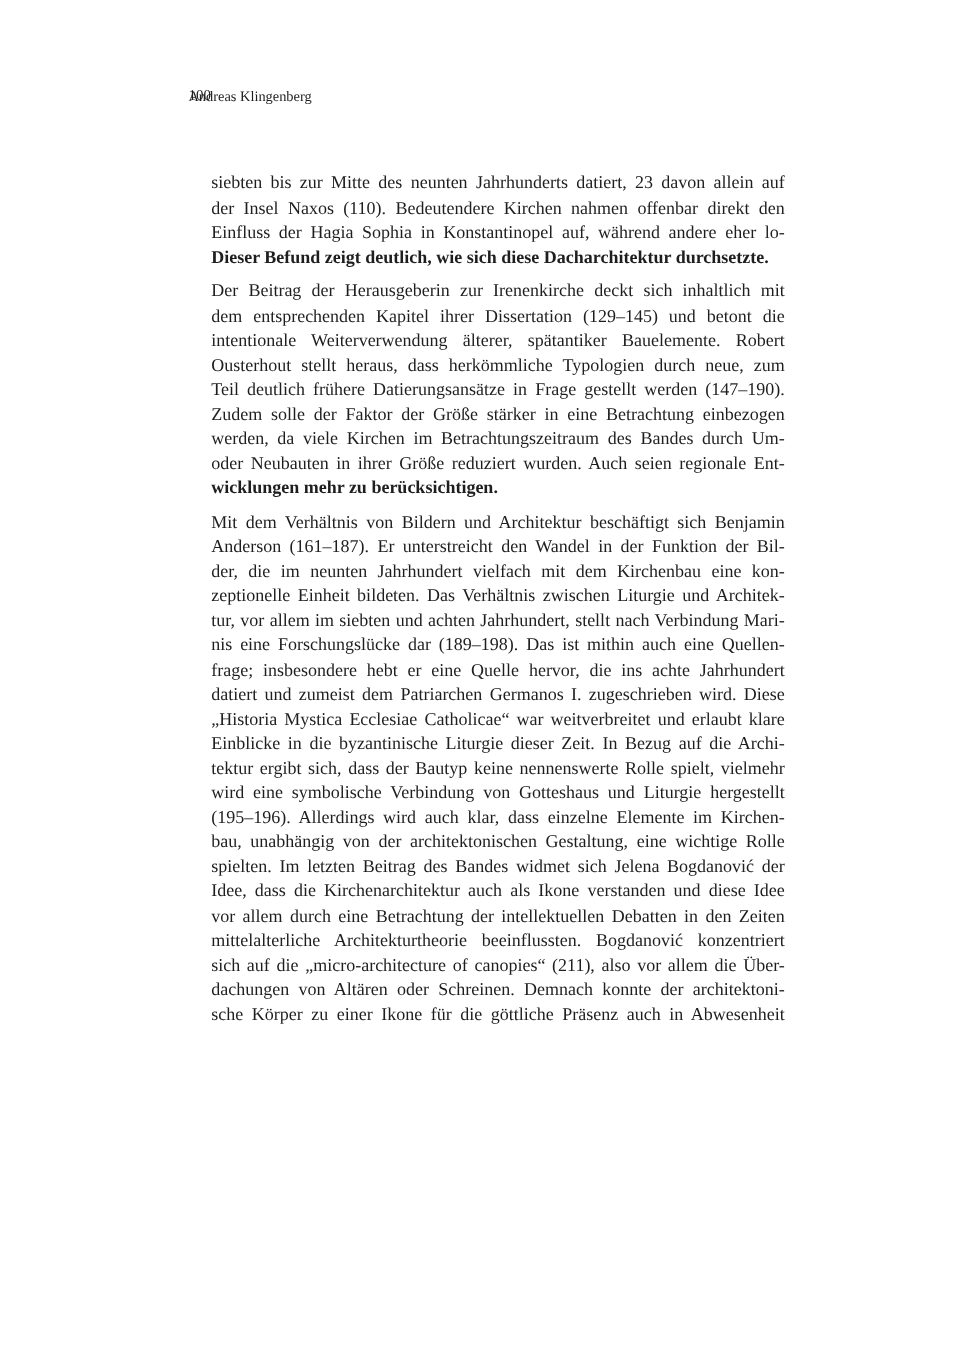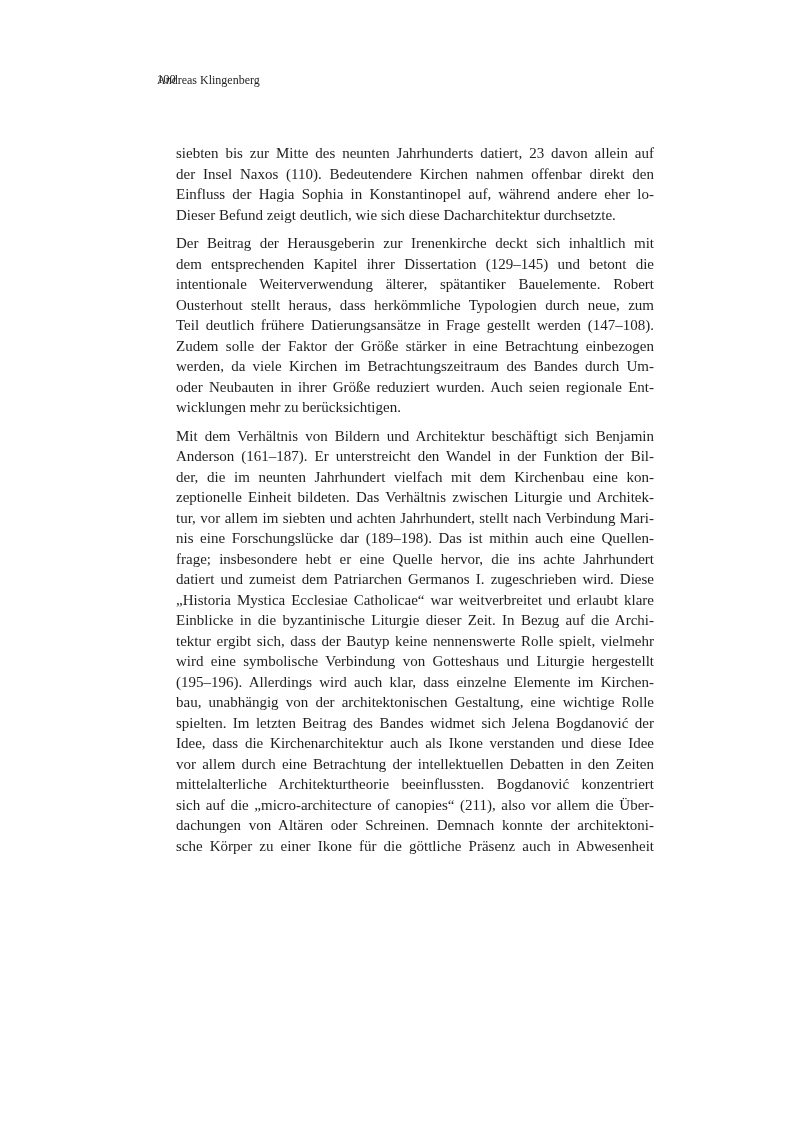--- a/index.html
+++ b/index.html
@@ -50,20 +50,21 @@
   .line {
     display: block;
     text-align: justify;
     text-align-last: justify;
     white-space: nowrap;
     height: 20.5px;
   }
   .line.last {
     text-align: right;
     text-align-last: left;
+    font-weight: bold;
   }
 </style>
 </head>
 <body>
 
 <div class="running-head">
   <span class="page-number">100</span>
   <span class="author">Andreas Klingenberg</span>
 </div>
 
@@ -72,21 +73,21 @@
     <span class="line">siebten bis zur Mitte des neunten Jahrhunderts datiert, 23 davon allein auf</span>
     <span class="line">der Insel Naxos (110). Bedeutendere Kirchen nahmen offenbar direkt den</span>
     <span class="line">Einfluss der Hagia Sophia in Konstantinopel auf, während andere eher lo-</span>
     <span class="line last">Dieser Befund zeigt deutlich, wie sich diese Dacharchitektur durchsetzte.</span>
   </p>
   <p class="para">
     <span class="line">Der Beitrag der Herausgeberin zur Irenenkirche deckt sich inhaltlich mit</span>
     <span class="line">dem entsprechenden Kapitel ihrer Dissertation (129–145) und betont die</span>
     <span class="line">intentionale Weiterverwendung älterer, spätantiker Bauelemente. Robert</span>
     <span class="line">Ousterhout stellt heraus, dass herkömmliche Typologien durch neue, zum</span>
-    <span class="line">Teil deutlich frühere Datierungsansätze in Frage gestellt werden (147–108).</span>
+    <span class="line">Teil deutlich frühere Datierungsansätze in Frage gestellt werden (147–190).</span>
     <span class="line">Zudem solle der Faktor der Größe stärker in eine Betrachtung einbezogen</span>
     <span class="line">werden, da viele Kirchen im Betrachtungszeitraum des Bandes durch Um-</span>
     <span class="line">oder Neubauten in ihrer Größe reduziert wurden. Auch seien regionale Ent-</span>
     <span class="line last">wicklungen mehr zu berücksichtigen.</span>
   </p>
   <p class="para">
     <span class="line">Mit dem Verhältnis von Bildern und Architektur beschäftigt sich Benjamin</span>
     <span class="line">Anderson (161–187). Er unterstreicht den Wandel in der Funktion der Bil-</span>
     <span class="line">der, die im neunten Jahrhundert vielfach mit dem Kirchenbau eine kon-</span>
     <span class="line">zeptionelle Einheit bildeten. Das Verhältnis zwischen Liturgie und Architek-</span>

